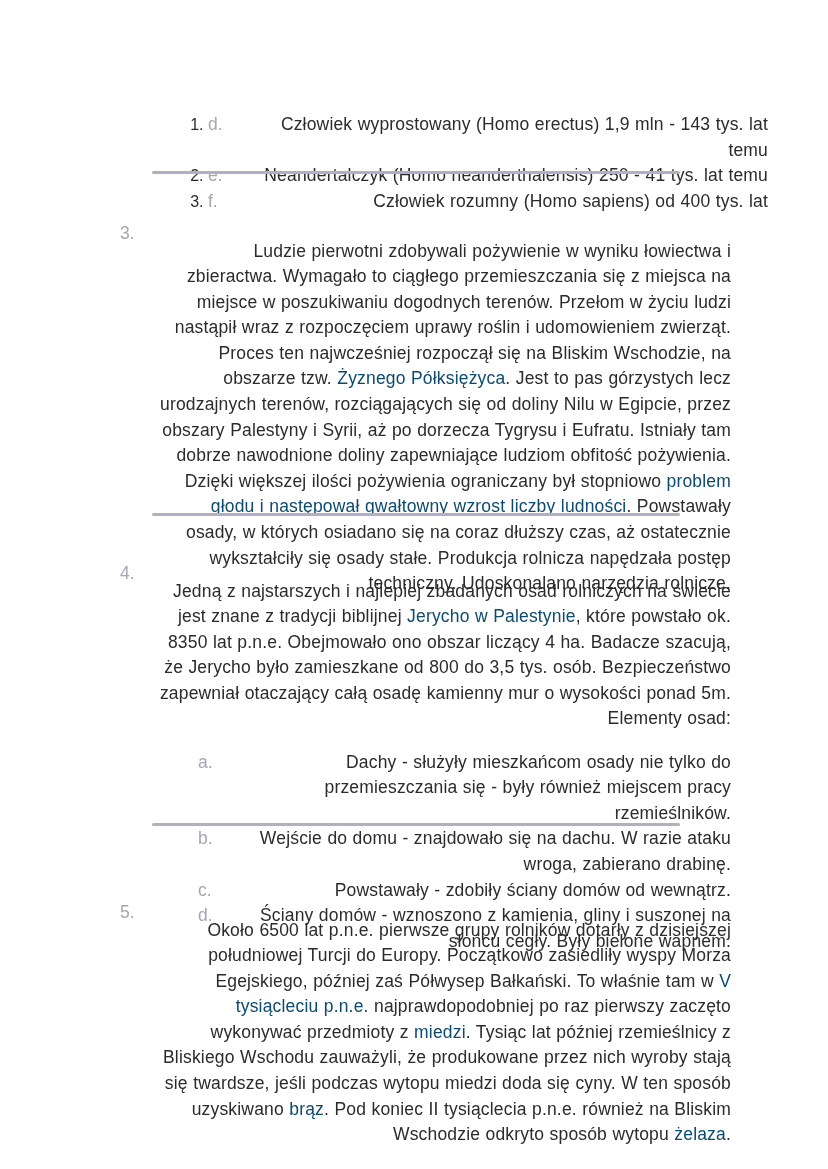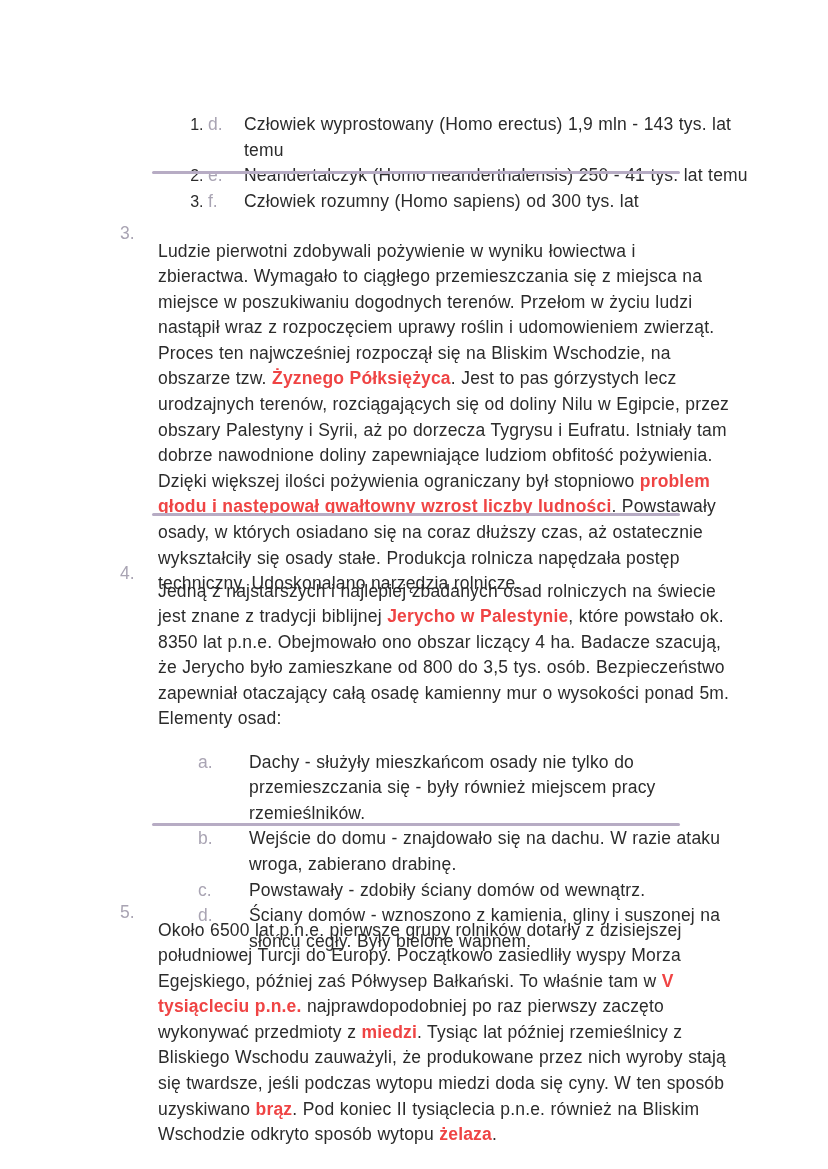--- a/index.html
+++ b/index.html
@@ -39,21 +39,21 @@
     font-family: "Liberation Sans", sans-serif;
     text-align: left;
     white-space: nowrap;
   }
 
   .para {
     font-size: 17.5px;
     line-height: 25.6px;
     color: #2b2b2b;
     letter-spacing: 0.01em;
-    text-align: left;
+    text-align: right;
     word-spacing: 0.02em;
   }
 
   
   .frag-list {
     position: absolute;
     left: 168px;
     top: 96px;
     width: 560px;
   }
@@ -100,22 +100,21 @@
     left: 0;
     top: 0;
     width: 26px;
   }
   ol.lvl2 > li > .para {
     margin-left: 51px;
   }
 
   
   .hl {
-    color: #ef4444;
-    font-weight: bold;
+    color: #0c4a6e;
   }
 
   
   .divider {
     position: absolute;
     left: 152px;
     width: 528px;
     height: 3px;
     background: #b7acc4;
     border-radius: 2px;
@@ -134,21 +133,21 @@
       <li class="frag-row" style="top:0px;">
         <span class="marker">d.</span>
         <div class="para">Człowiek wyprostowany (Homo erectus) 1,9 mln - 143 tys. lat temu</div>
       </li>
       <li class="frag-row">
         <span class="marker">e.</span>
         <div class="para">Neandertalczyk (Homo neanderthalensis) 250 - 41 tys. lat temu</div>
       </li>
       <li class="frag-row">
         <span class="marker">f.</span>
-        <div class="para">Człowiek rozumny (Homo sapiens) od 300 tys. lat</div>
+        <div class="para">Człowiek rozumny (Homo sapiens) od 400 tys. lat</div>
       </li>
     </ol>
 
     <div class="divider d1"></div>
 
     <div class="num-item" style="left:120px; top:221px;">
       <span class="marker">3.</span>
       <div class="body">
         <p class="para"><span>Ludzie pierwotni zdobywali pożywienie w wyniku łowiectwa i zbieractwa. Wymagało to ciągłego przemieszczania się z miejsca na miejsce w poszukiwaniu dogodnych terenów. Przełom w życiu ludzi nastąpił wraz z rozpoczęciem uprawy roślin i udomowieniem zwierząt. Proces ten najwcześniej rozpoczął się na Bliskim Wschodzie, na obszarze tzw. </span><span class="hl">Żyznego Półksiężyca</span><span>. Jest to pas górzystych lecz urodzajnych terenów, rozciągających się od doliny Nilu w Egipcie, przez obszary Palestyny i Syrii, aż po dorzecza Tygrysu i Eufratu. Istniały tam dobrze nawodnione doliny zapewniające ludziom obfitość pożywienia. Dzięki większej ilości pożywienia ograniczany był stopniowo </span><span class="hl">problem głodu i następował gwałtowny wzrost liczby ludności</span><span>. Powstawały osady, w których osiadano się na coraz dłuższy czas, aż ostatecznie wykształciły się osady stałe. Produkcja rolnicza napędzała postęp techniczny. Udoskonalano narzędzia rolnicze.</span></p>
       </div>

